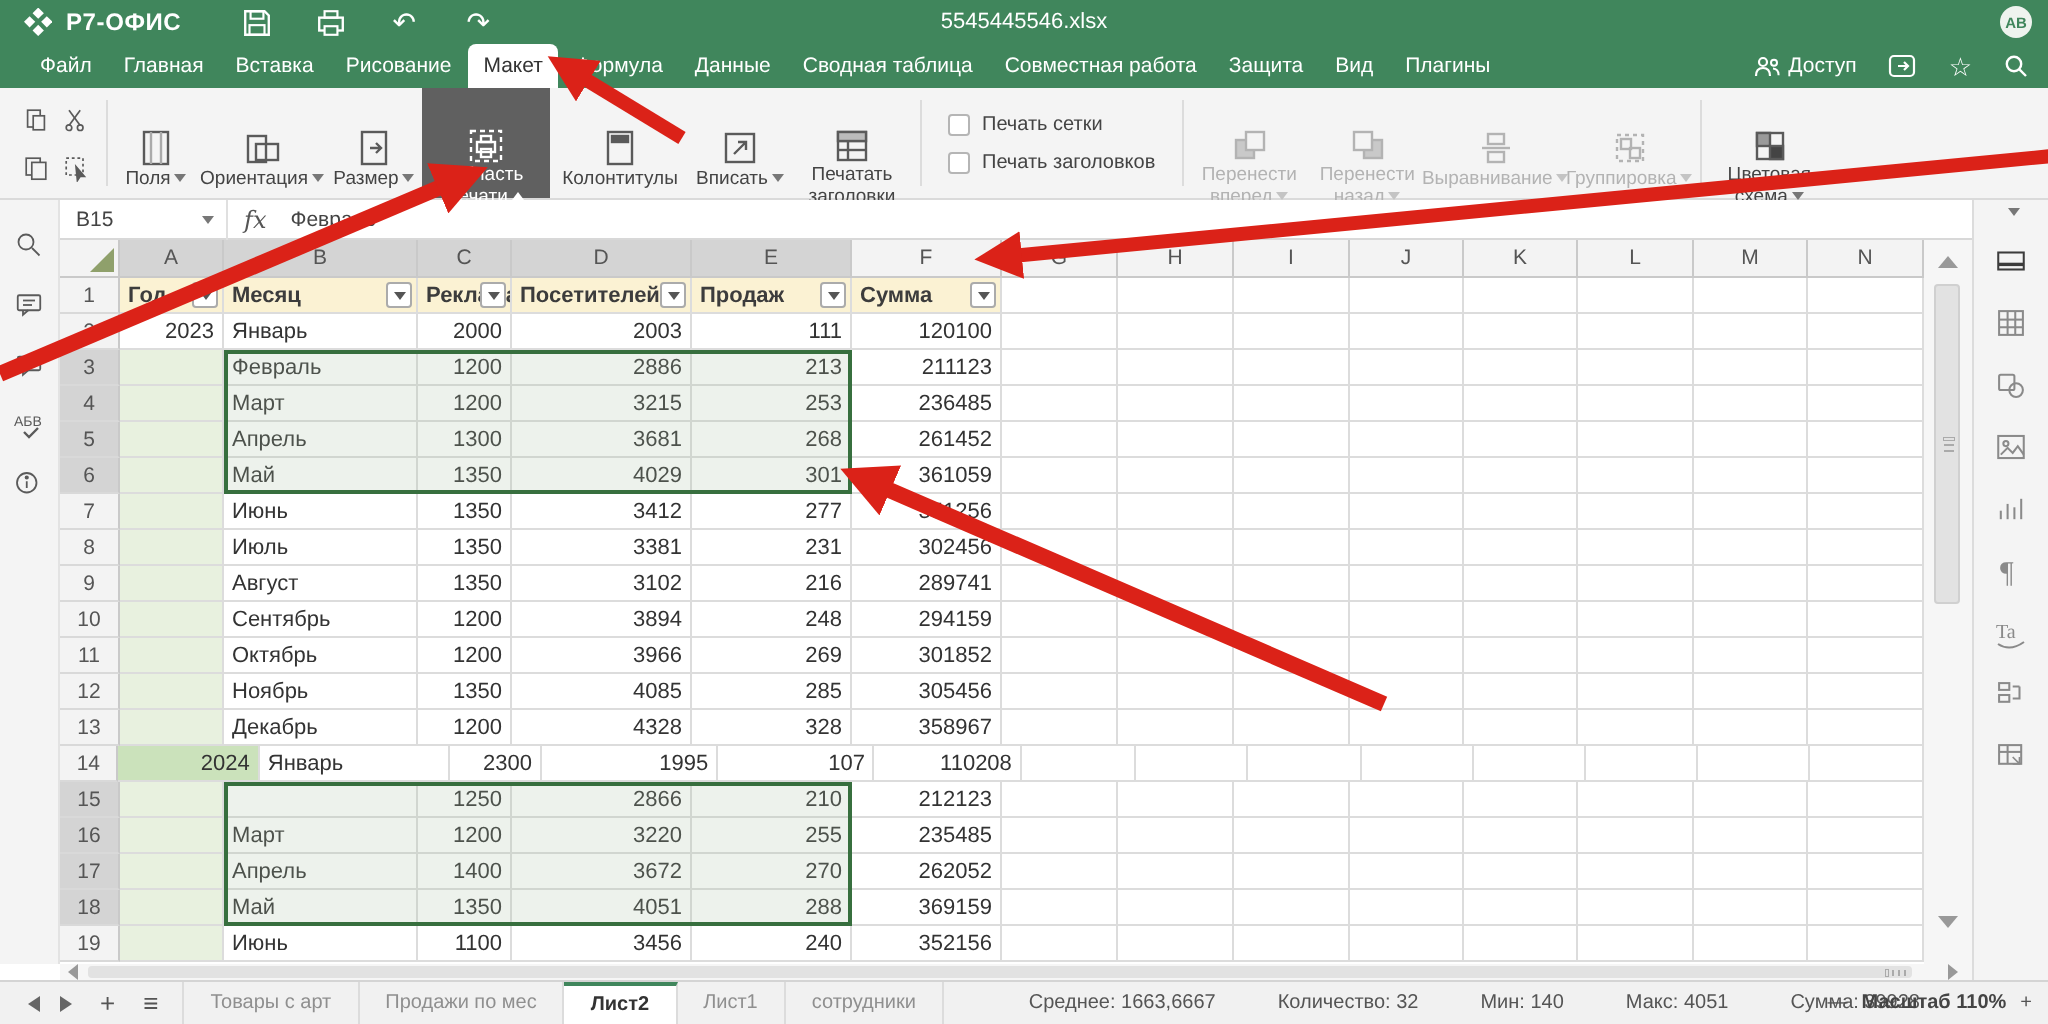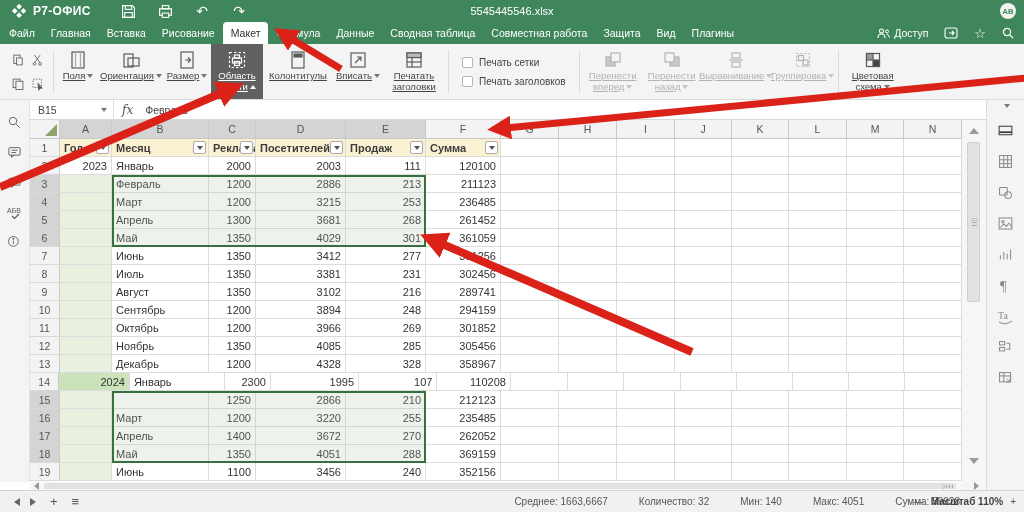--- a/index.html
+++ b/index.html
@@ -13,33 +13,33 @@
   .appname { font-size:12px; font-weight:bold; margin-left:7px; letter-spacing:.3px; }
   .tbicon { width:15px; height:15px; margin-left:22px; display:inline-flex; align-items:center; justify-content:center; }
   .tbglyph { font-size:14px; color:#fff; line-height:1; }
   .tb-title { position:absolute; left:0; right:0; text-align:center; font-size:11px; color:#fff; pointer-events:none; }
   .avatar { position:absolute; right:8px; top:3px; width:16px; height:16px; border-radius:50%;
             background:#eef3ee; color:#40865C; font-size:7.5px; font-weight:bold;
             display:flex; align-items:center; justify-content:center; }
   
   #menurow { position:absolute; left:0; top:22px; width:1024px; height:22px; background:#40865C;
              display:flex; align-items:flex-end; }
-  #menutabs { display:flex; height:22px; margin-left:1px; }
+  #menutabs { display:flex; height:22px; margin-left:12px; }
   .mtab { padding:0 8px; height:22px; line-height:22px; font-size:10.5px; color:#fff; white-space:nowrap; }
   .mtab.active { background:#fff; color:#333; border-radius:4px 4px 0 0; }
   .menu-right { position:absolute; right:10px; top:0; height:22px; display:flex; align-items:center; gap:16px; color:#fff; }
   .menu-right .mr { display:flex; align-items:center; gap:4px; font-size:10.5px; }
   .star { font-size:13px; line-height:1; }
   
   #ribbon { position:absolute; left:0; top:44px; width:1024px; height:56px; background:#f4f4f4;
             border-bottom:1px solid #dadada; display:flex; align-items:stretch; }
   .clip2 { display:grid; grid-template-columns:20px 20px; grid-template-rows:24px 24px; margin:4px 2px 0 8px; }
   .clipbtn { display:flex; align-items:center; justify-content:center; }
   .rsep { width:1px; background:#dcdcdc; margin:6px 3px; }
-  .rbtn { display:flex; flex-direction:column; align-items:center; padding-top:5px; color:#444;text-decoration:underline; }
+  .rbtn { display:flex; flex-direction:column; align-items:center; padding-top:19px; color:#444; }
   .rbtn .ricon { height:22px; display:flex; align-items:center; justify-content:center; }
   .rbtn .rlabel { font-size:9.5px; line-height:10.5px; text-align:center; white-space:nowrap; }
   .rbtn.active { background:#606060; color:#fff; }
   .rbtn.disabled { color:#b3b3b3; }
   .caret-d { display:inline-block; width:0; height:0; border-left:3px solid transparent;
              border-right:3px solid transparent; border-top:4px solid #777; vertical-align:middle; margin-left:2px;}
   .caret-u { display:inline-block; width:0; height:0; border-left:3px solid transparent;
              border-right:3px solid transparent; border-bottom:4px solid #fff; vertical-align:middle; margin-left:2px;}
   .rbtn.disabled .caret-d { border-top-color:#c4c4c4; }
   #rchecks { display:flex; flex-direction:column; justify-content:center; gap:8px; padding:0 10px; }
@@ -257,21 +257,21 @@
       </div>
       <div class="rbtn" style="width: 48px;">
         <span class="ricon">
           <svg width="20" height="20" viewBox="0 0 20 20" fill="none" stroke="#5a5a5a" stroke-width="1.2">
             <rect x="4" y="2" width="12" height="16"></rect>
             <path d="M8 10 h5 M11 7.5 l2.5 2.5 -2.5 2.5"></path>
           </svg>
         </span>
         <div class="rlabel">Размер<span class="caret-d"></span></div>
       </div>
-      <div class="rbtn active" style="width: 52px;">
+      <div class="rbtn active" style="width: 64px;">
         <span class="ricon">
           <svg width="20" height="20" viewBox="0 0 20 20" fill="none" stroke="#fff" stroke-width="1.2">
             <rect x="2.5" y="2.5" width="15" height="15" stroke-dasharray="2.5 2" stroke="#fff"></rect>
             <rect x="5.5" y="8" width="9" height="5" stroke="#fff"></rect>
             <rect x="7.5" y="5" width="5" height="3" stroke="#fff"></rect>
             <rect x="7.5" y="11.5" width="5" height="4" stroke="#fff"></rect>
           </svg>
         </span>
         <div class="rlabel">Область</div>
         <div class="rlabel">печати<span class="caret-u"></span></div>
@@ -881,20 +881,27 @@
       </span>
     </div>
 
   <div id="sheetbar">
     <div class="snav">
       <span class="tri-l"></span>
       <span class="tri-r"></span>
     </div>
     <span class="sbtn">+</span>
     <span class="sbtn">≡</span>
+    <div id="sheettabs">
+        <span class="stab">Товары с арт</span>
+        <span class="stab">Продажи по мес</span>
+        <span class="stab active">Лист2</span>
+        <span class="stab">Лист1</span>
+        <span class="stab">сотрудники</span>
+      </div>
     <div id="stats">
         <span>Среднее: 1663,6667</span>
         <span>Количество: 32</span>
         <span>Мин: 140</span>
         <span>Макс: 4051</span>
         <span>Сумма: 39928</span>
       </div>
     <div id="zoomctl">
       <span>—</span>
       <span id="zoomlbl">Масштаб 110%</span>

